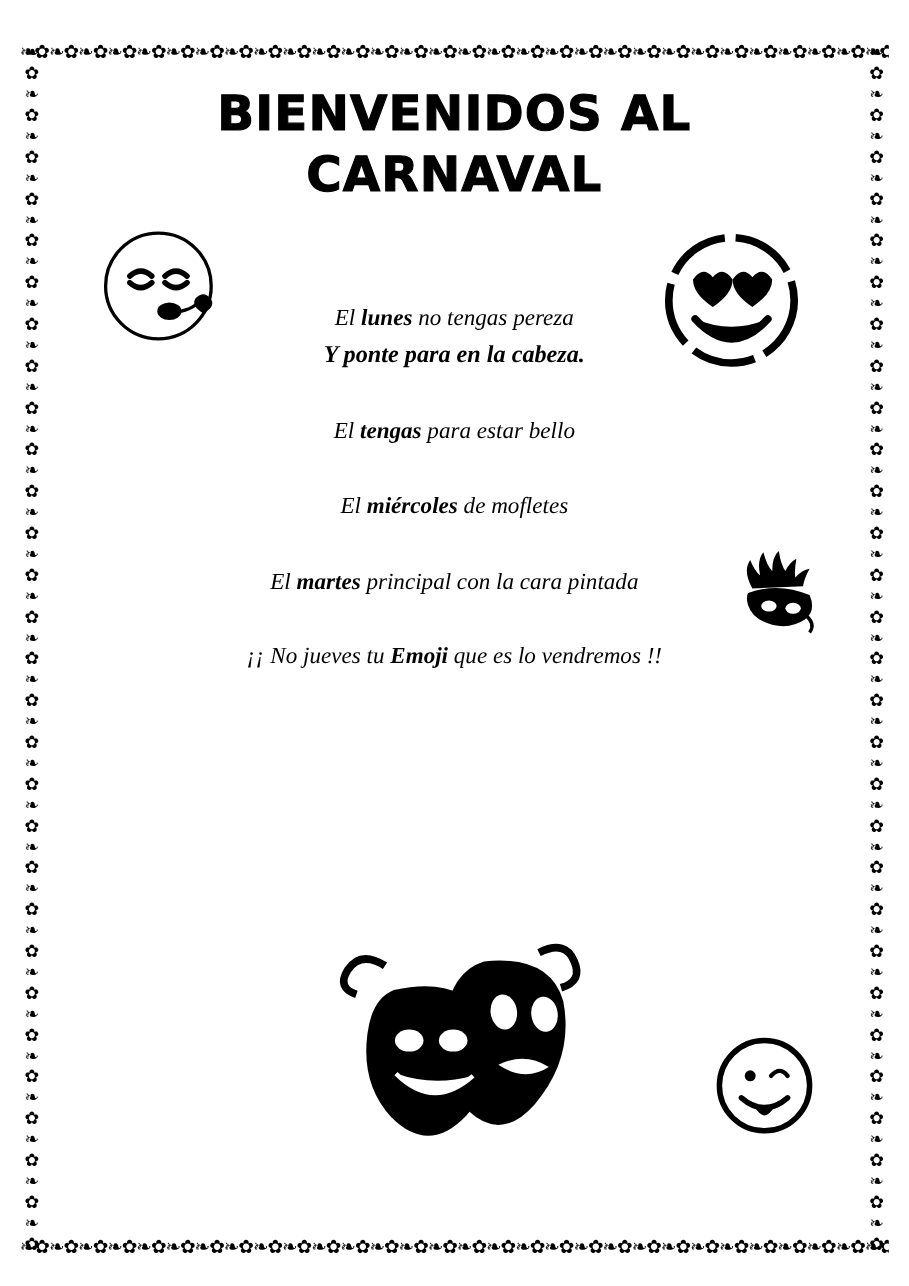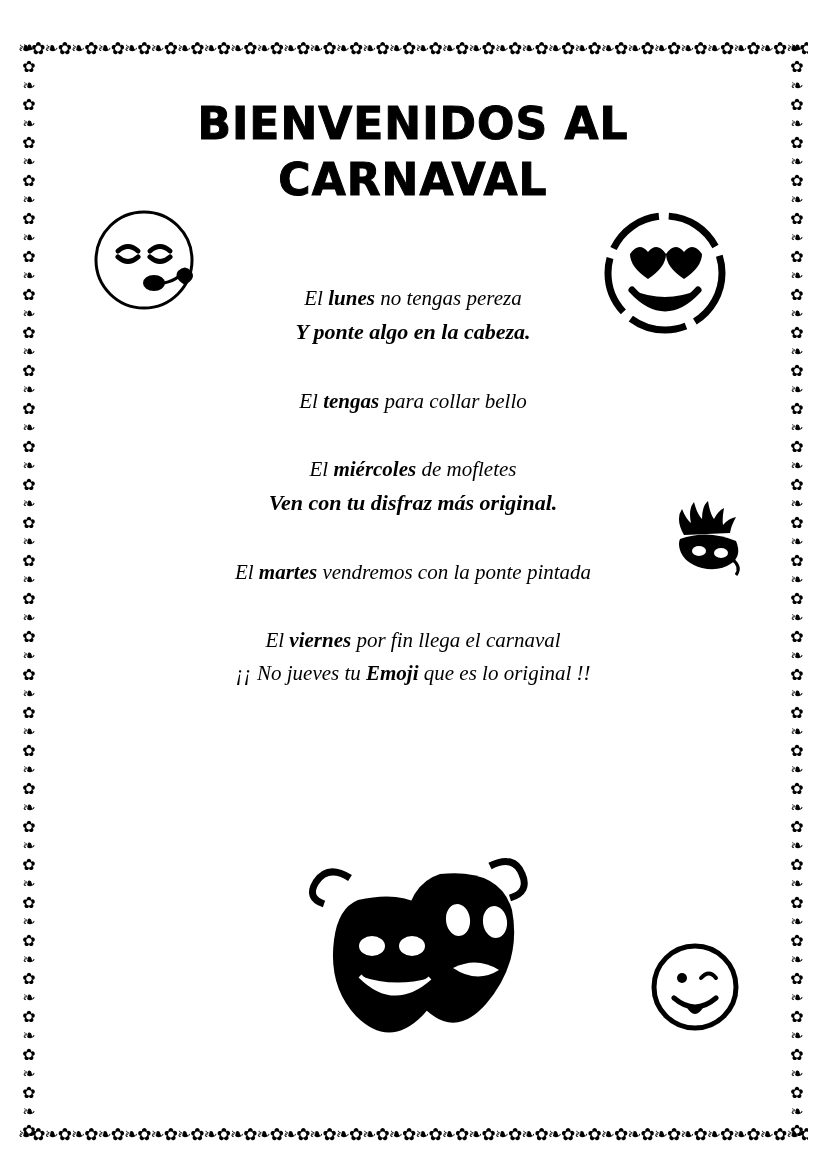--- a/index.html
+++ b/index.html
@@ -56,21 +56,21 @@
     word-break: break-all;
     display: block;
     text-align: center;
     overflow: hidden;
   }
 
   
   .title-block {
     position: absolute;
     left: 60px;
-    top: 96px;
+    top: 76px;
     width: 706px;
     text-align: center;
   }
   .title-line {
     font-family: "DejaVu Sans", sans-serif;
     font-weight: bold;
     font-size: 44px;
     letter-spacing: 1px;
     line-height: 1.28;
     text-transform: uppercase;
@@ -78,21 +78,21 @@
   }
 
   
   .poem {
     position: absolute;
     left: 70px;
     top: 272px;
     width: 686px;
     text-align: center;
   }
-  .stanza { margin-bottom: 36px; margin-top: 10px; }
+  .stanza { margin-bottom: 36px; }
   .verse {
     font-family: "Liberation Serif", serif;
     font-style: italic;
     font-size: 21px;
     line-height: 1.55;
     white-space: nowrap;
   }
   .verse.second { font-weight: bold; font-size: 22px; }
   .verse b { font-weight: bold; }
 
@@ -189,35 +189,33 @@
       <path d="M53 38 q8 -9 15 0" fill="none" stroke="#000" stroke-width="4" stroke-linecap="round"></path>
       <path d="M26 58 q21 18 42 0" fill="none" stroke="#000" stroke-width="5" stroke-linecap="round"></path>
       <path d="M38 66 q9 16 18 0 q-9 6 -18 0 z" fill="#000"></path>
     </svg>
   </div>
 
   <div class="poem">
 
     <div class="stanza">
       <div class="verse"><span>El </span><b>lunes</b><span> no tengas pereza</span></div>
-      <div class="verse second">Y ponte algo en la cabeza.</div>
-    </div>
-
-    <div class="stanza">
-      <div class="verse"><span>El </span><b>tengas</b><span> para collar bello</span></div>
+      <div class="verse second">Y ponte para en la cabeza.</div>
+    </div>
+
+    <div class="stanza">
+      <div class="verse"><span>El </span><b>tengas</b><span> para estar bello</span></div>
     </div>
 
     <div class="stanza">
       <div class="verse"><span>El </span><b>miércoles</b><span> de mofletes</span></div>
-      <div class="verse second">Ven con tu disfraz más original.</div>
-    </div>
-
-    <div class="stanza">
-      <div class="verse"><span>El </span><b>martes</b><span> vendremos con la ponte pintada</span></div>
-    </div>
-
-    <div class="stanza">
-      <div class="verse"><span>El </span><b>viernes</b><span> por fin llega el carnaval</span></div>
-      <div class="verse"><span>¡¡ No jueves tu </span><b>Emoji</b><span> que es lo original !!</span></div>
+    </div>
+
+    <div class="stanza">
+      <div class="verse"><span>El </span><b>martes</b><span> principal con la cara pintada</span></div>
+    </div>
+
+    <div class="stanza">
+      <div class="verse"><span>¡¡ No jueves tu </span><b>Emoji</b><span> que es lo vendremos !!</span></div>
     </div>
 
   </div>
 </div>
 
 </body></html>

